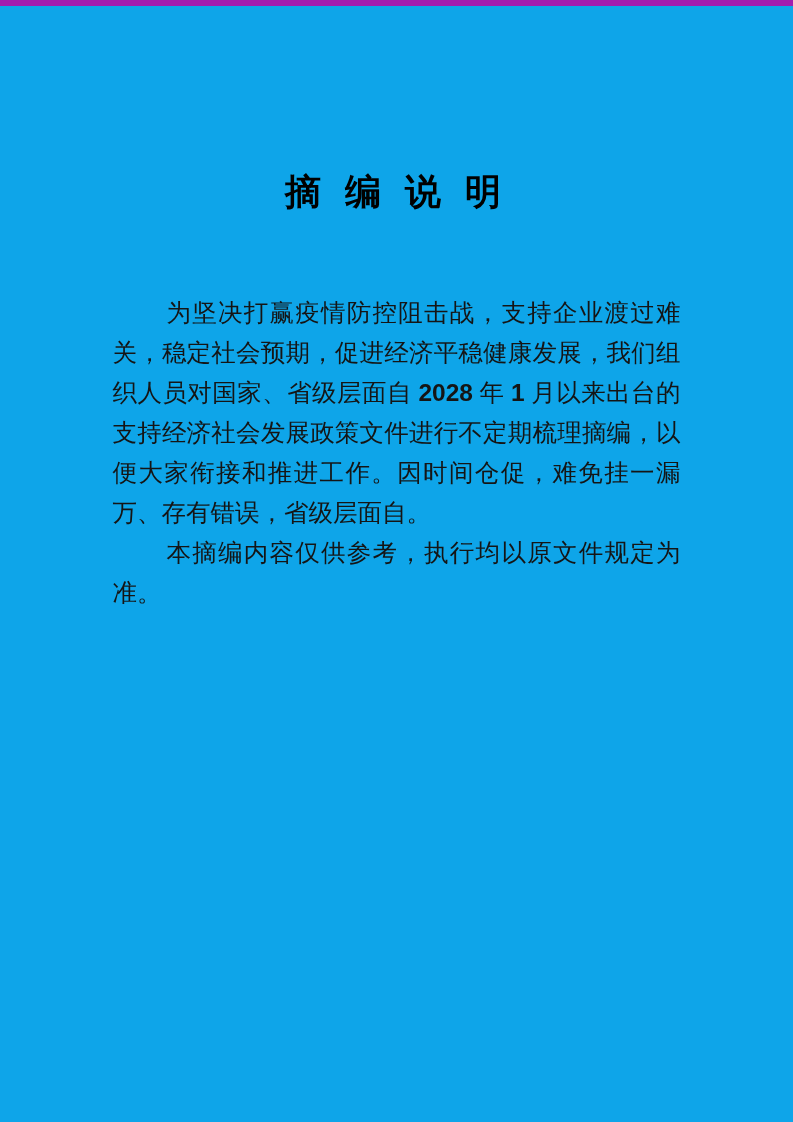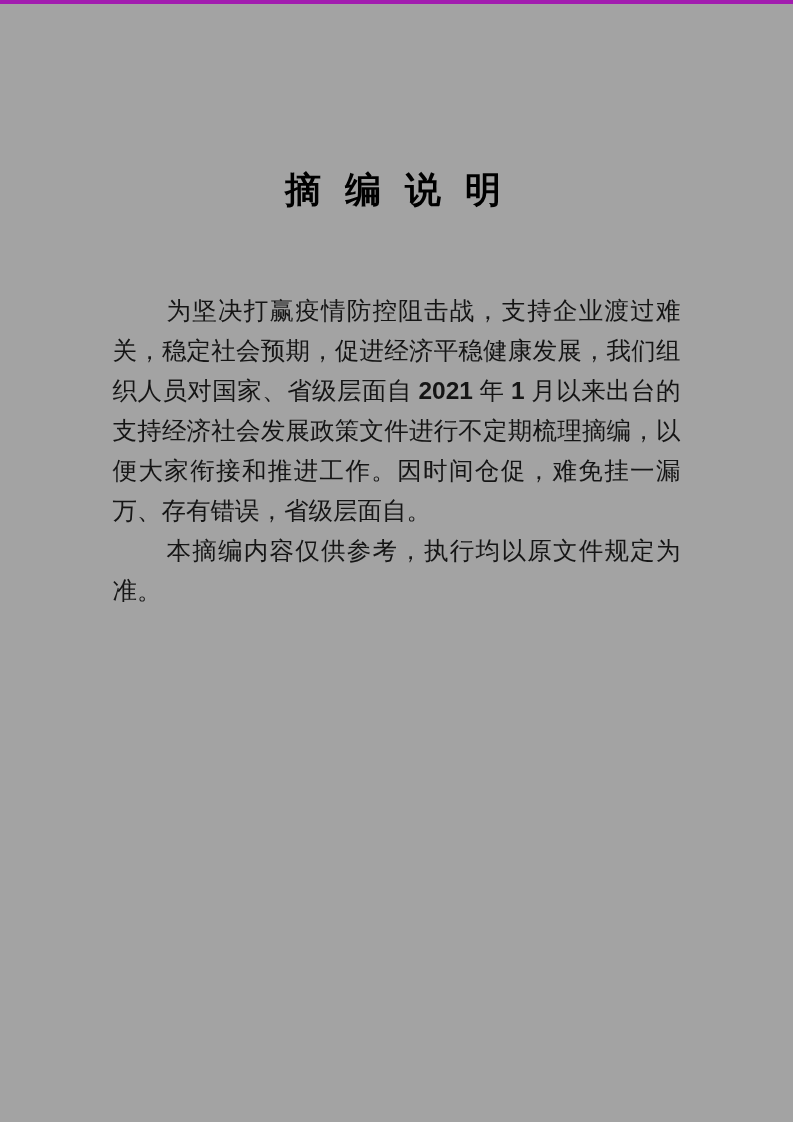--- a/index.html
+++ b/index.html
@@ -4,22 +4,22 @@
 <style>
   html, body {
     margin: 0;
     padding: 0;
     background: #ffffff;
   }
   .page {
     position: relative;
     width: 793px;
     height: 1122px;
-    background: #a3a3a3;
-    border-top: 4px solid #a21caf;
+    background: #0ea5e9;
+    border-top: 6px solid #a21caf;
     box-sizing: border-box;
     overflow: hidden;
     color: #111111;
   }
   .title {
     margin: 0;
     padding-top: 163px;
     text-align: center;
     font-family: "Liberation Sans", sans-serif;
     font-weight: bold;
@@ -47,16 +47,16 @@
     font-weight: bold;
   }
 </style>
 </head>
 <body>
 
 <div class="page">
   <h1 class="title">摘 编 说 明</h1>
 
   <div class="content">
-    <p><span>为坚决打赢疫情防控阻击战，支持企业渡过难关，稳定社会预期，促进经济平稳健康发展，我们组织人员对国家、省级层面自 </span><span class="seg-number">2021</span><span> 年 </span><span class="seg-number">1</span><span> 月以来出台的支持经济社会发展政策文件进行不定期梳理摘编，以便大家衔接和推进工作。因时间仓促，难免挂一漏万、存有错误，省级层面自。</span></p>
+    <p><span>为坚决打赢疫情防控阻击战，支持企业渡过难关，稳定社会预期，促进经济平稳健康发展，我们组织人员对国家、省级层面自 </span><span class="seg-number">2028</span><span> 年 </span><span class="seg-number">1</span><span> 月以来出台的支持经济社会发展政策文件进行不定期梳理摘编，以便大家衔接和推进工作。因时间仓促，难免挂一漏万、存有错误，省级层面自。</span></p>
     <p><span>本摘编内容仅供参考，执行均以原文件规定为准。</span></p>
   </div>
 </div>
 
 </body></html>

